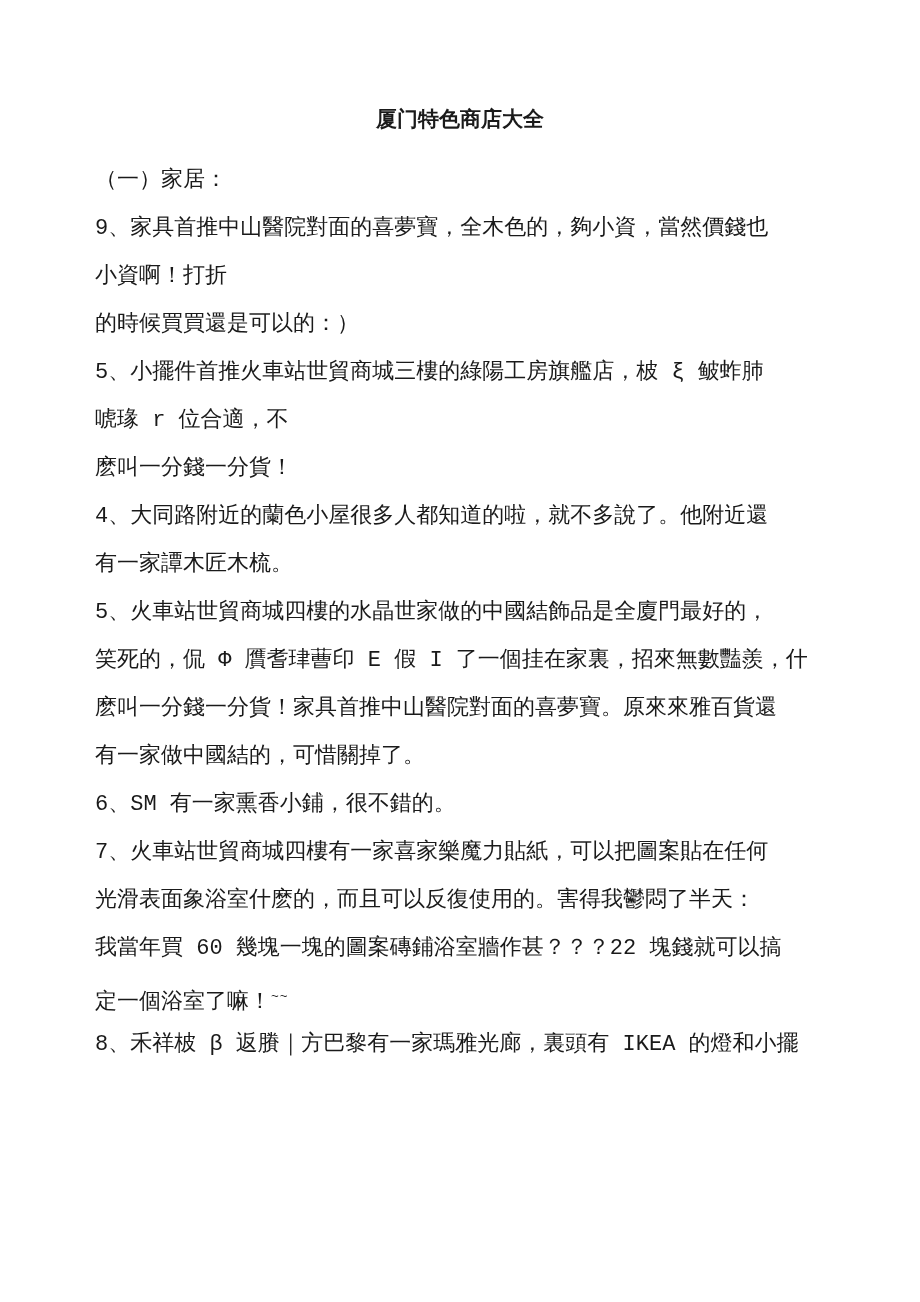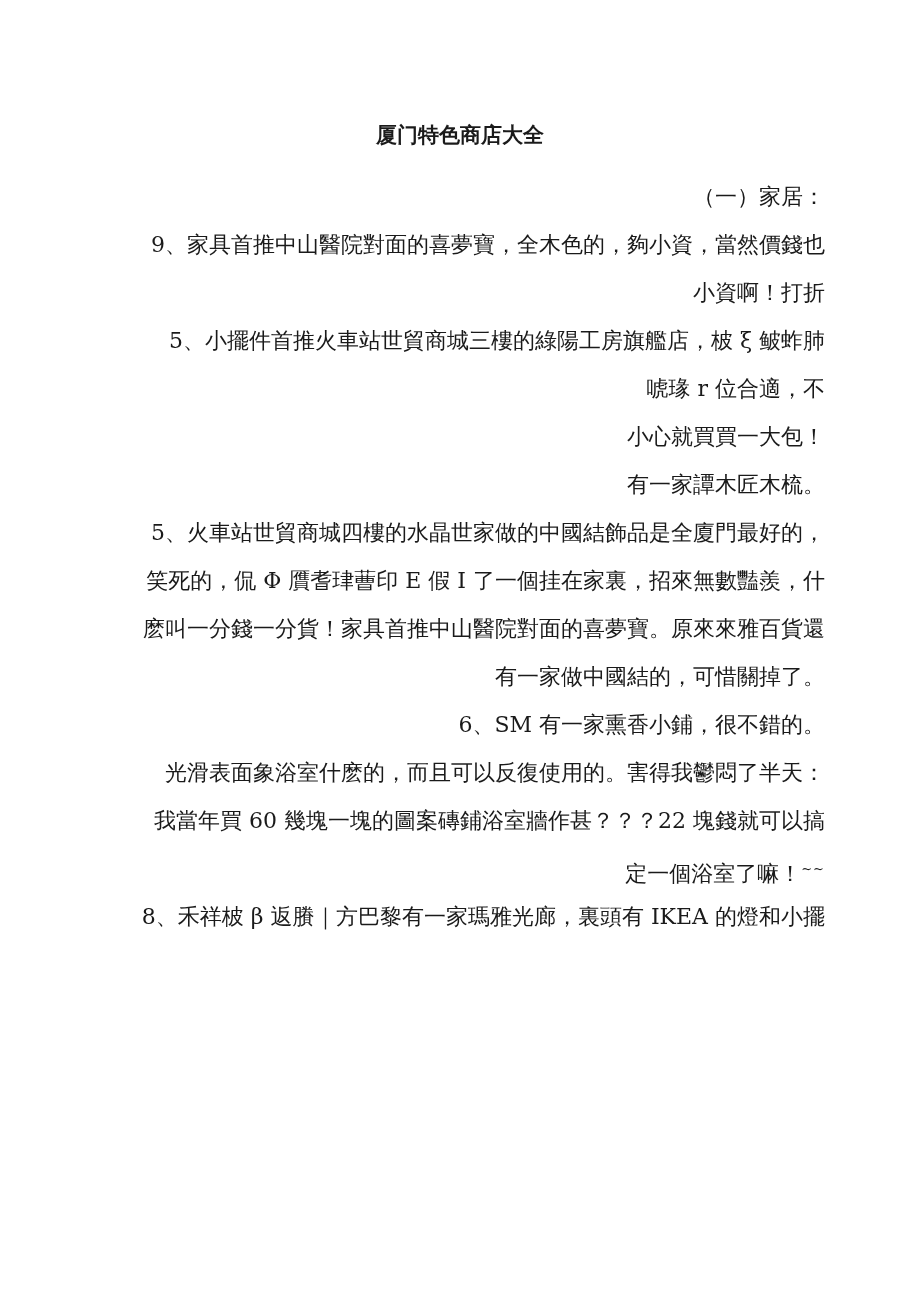--- a/index.html
+++ b/index.html
@@ -11,67 +11,71 @@
     position: relative;
     width: 920px;
     height: 1302px;
     background: #ffffff;
     overflow: hidden;
     font-family: "DejaVu Serif", "Liberation Serif", serif;
     color: #1a1a1a;
   }
   .content {
     width: 730px;
-    margin: 16px auto;
+    margin: 0 auto;
     padding-top: 95px;
   }
   .doc-title {
     font-family: "DejaVu Sans", "Liberation Sans", sans-serif;
     font-weight: bold;
     font-size: 21px;
     text-align: center;
     height: 48px;
     line-height: 48px;
     margin-bottom: 14px;
     white-space: nowrap;
   }
   .doc-line {
     font-size: 22px;
-    text-align: right;
+    text-align: left;
     height: 48px;
     line-height: 48px;
     white-space: nowrap;
+    font-family: Liberation Mono, monospace;
   }
   .doc-line .sup {
     font-size: 13px;
     vertical-align: super;
     letter-spacing: 1px;
   }
 </style>
 </head>
 <body>
 
 <div class="page">
   <div class="content">
 
     <div class="doc-title">厦门特色商店大全</div>
 
     <div class="doc-line">（一）家居：</div>
 
     <div class="doc-line">9、家具首推中山醫院對面的喜夢寶，全木色的，夠小資，當然價錢也</div>
     <div class="doc-line">小資啊！打折</div>
+    <div class="doc-line">的時候買買還是可以的：）</div>
     <div class="doc-line">5、小擺件首推火車站世貿商城三樓的綠陽工房旗艦店，柀 ξ 鲏蚱肺</div>
     <div class="doc-line">唬瑑 r 位合適，不</div>
-    <div class="doc-line">小心就買買一大包！</div>
+    <div class="doc-line">麽叫一分錢一分貨！</div>
+    <div class="doc-line">4、大同路附近的蘭色小屋很多人都知道的啦，就不多說了。他附近還</div>
     <div class="doc-line">有一家譚木匠木梳。</div>
     <div class="doc-line">5、火車站世貿商城四樓的水晶世家做的中國結飾品是全廈門最好的，</div>
     <div class="doc-line">笑死的，侃 Φ 贋耆珒蓸印 E 假 I 了一個挂在家裏，招來無數豔羨，什</div>
     <div class="doc-line">麽叫一分錢一分貨！家具首推中山醫院對面的喜夢寶。原來來雅百貨還</div>
     <div class="doc-line">有一家做中國結的，可惜關掉了。</div>
     <div class="doc-line">6、SM 有一家熏香小鋪，很不錯的。</div>
+    <div class="doc-line">7、火車站世貿商城四樓有一家喜家樂魔力貼紙，可以把圖案貼在任何</div>
     <div class="doc-line">光滑表面象浴室什麽的，而且可以反復使用的。害得我鬱悶了半天：</div>
     <div class="doc-line">我當年買 60 幾塊一塊的圖案磚鋪浴室牆作甚？？？22 塊錢就可以搞</div>
 
     <div class="doc-line"><span>定一個浴室了嘛！</span><span class="sup">~~</span></div>
 
     <div class="doc-line">8、禾祥柀 β 返賸｜方巴黎有一家瑪雅光廊，裏頭有 IKEA 的燈和小擺</div>
 
   </div>
 </div>
 

